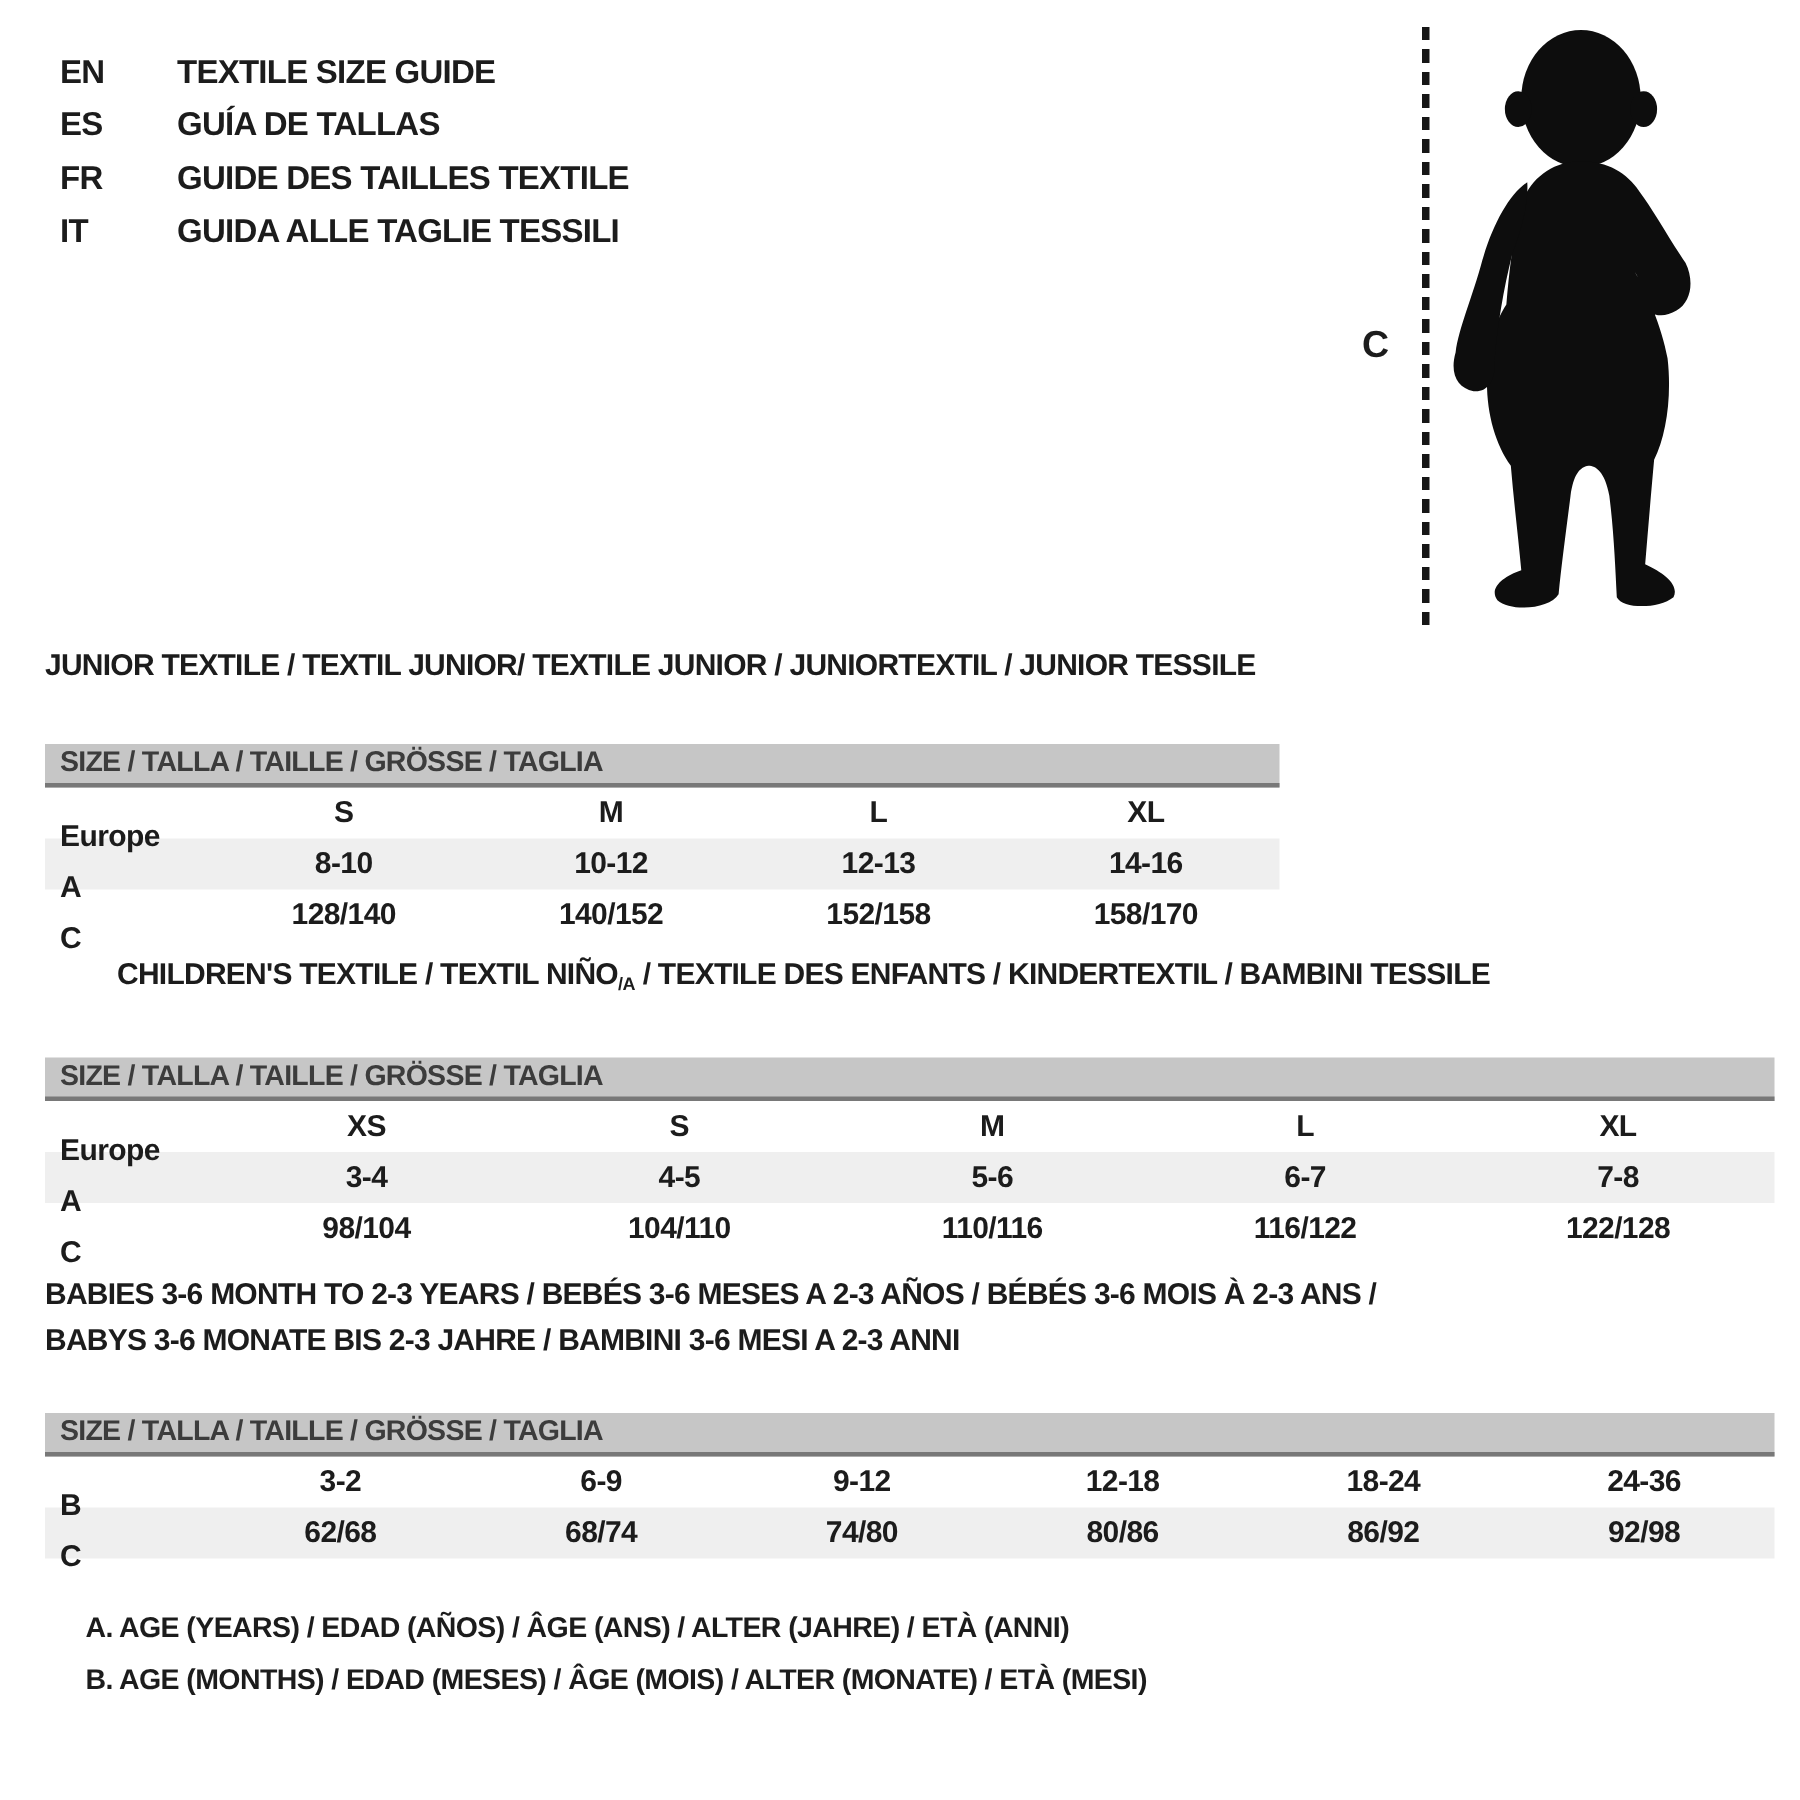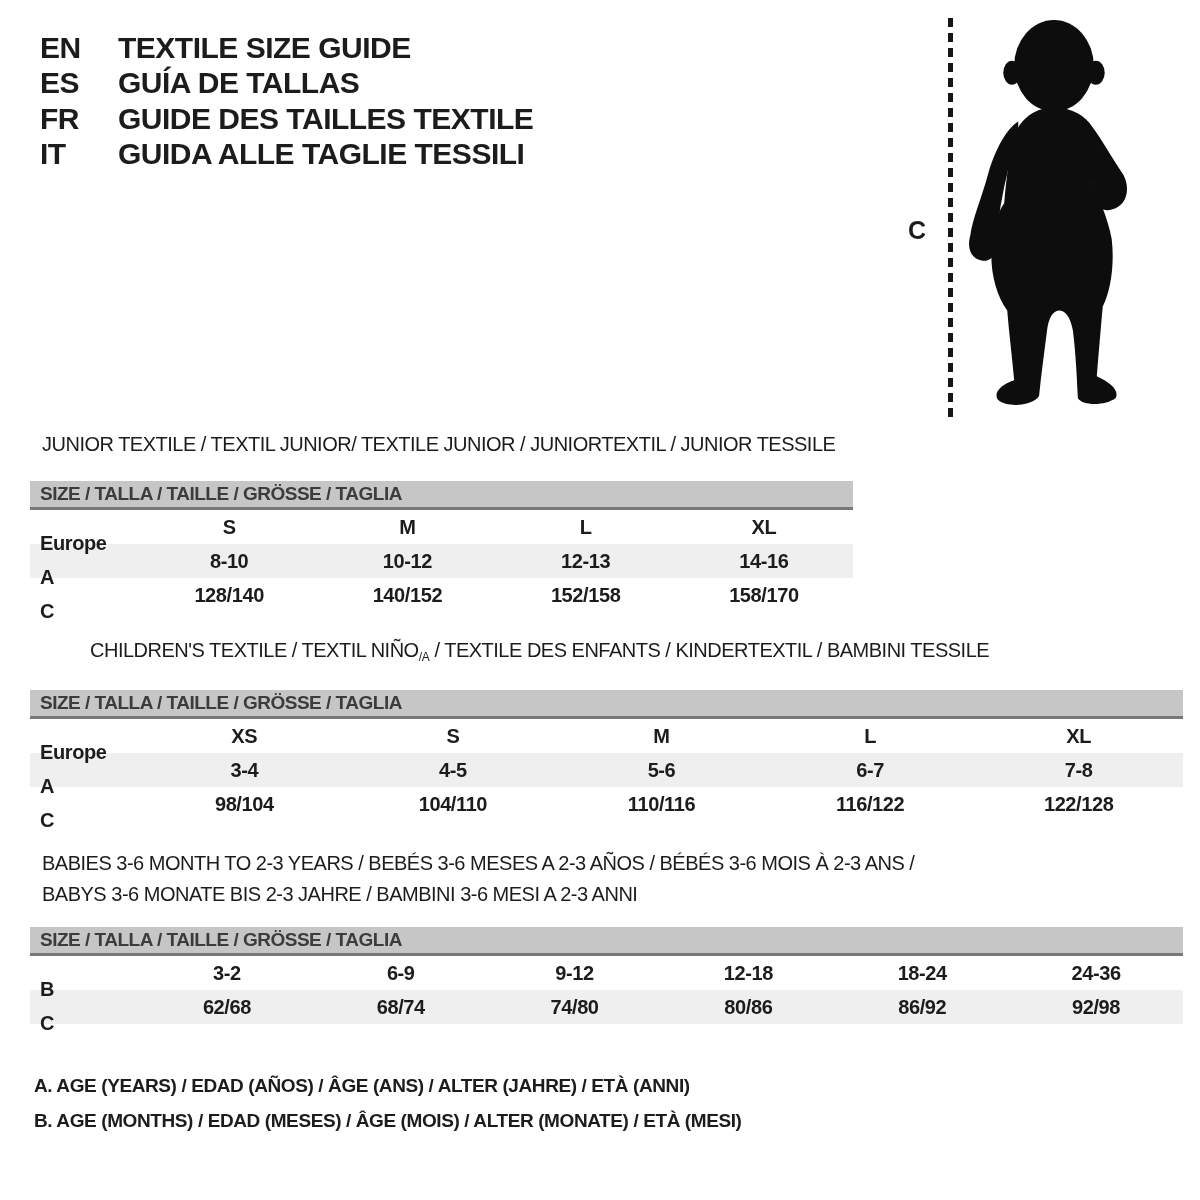--- a/index.html
+++ b/index.html
@@ -3,45 +3,45 @@
 <meta charset="utf-8">
 <style>
   html,body{margin:0;padding:0;background:#fff;}
   .canvas{
     position:relative;width:1200px;height:1200px;background:#ffffff;
     font-family:"Liberation Sans","DejaVu Sans",sans-serif;
     color:#1c1c1c;overflow:hidden;
   }
   
   .lang-block{position:absolute;left:40px;top:30px;}
-  .lang-row{display:flex;height:35.5px;align-items:center;font-size:30px;font-weight:700;letter-spacing:-0.5px;}
+  .lang-row{display:flex;height:35.5px;align-items:center;font-size:22px;font-weight:700;letter-spacing:-0.5px;}
   .lang-code{width:78px;}
   
   .dash-line{
     position:absolute;left:948px;top:18px;width:5px;height:399px;
     background:repeating-linear-gradient(to bottom,#161616 0px,#161616 9px,transparent 9px,transparent 15px);
   }
   .measure-label{position:absolute;left:908px;top:216px;font-size:25px;font-weight:700;}
   .silhouette{position:absolute;left:962px;top:18px;}
   
-  .section-title{position:absolute;left:42px;font-size:20px;font-weight:400;letter-spacing:-0.5px;white-space:nowrap;}
+  .section-title{position:absolute;left:30px;font-size:20px;font-weight:700;letter-spacing:-0.5px;white-space:nowrap;}
   .section-title .sub{font-size:12px;vertical-align:-4px;letter-spacing:-0.3px;}
   .two-line{line-height:31px;white-space:normal;width:940px;}
   .size-table{position:absolute;left:30px;}
   .t-header{
     height:26px;background:#c6c6c6;border-bottom:3px solid #787878;
     display:flex;align-items:center;padding-left:10px;box-sizing:content-box;
-    font-size:19px;font-weight:700;letter-spacing:-0.5px;color:#3c3c3c;
+    font-size:19px;font-weight:700;letter-spacing:-0.5px;color:#3c3c3c;margin-top:15px;
   }
   .t-row{display:flex;height:34px;align-items:center;font-size:20px;font-weight:700;letter-spacing:-0.4px;}
   .t-row.shaded{background:#efefef;}
   .t-label{width:110px;padding-left:10px;box-sizing:border-box;margin-top:32px;}
   .t-cell{flex:1;text-align:center;}
   
-  .legend{position:absolute;left:34px;top:1068px;}
+  .legend{position:absolute;left:57px;top:1068px;}
   .legend-line{height:35px;line-height:35px;font-size:19px;font-weight:700;letter-spacing:-0.4px;white-space:nowrap;}
 </style>
 </head>
 <body>
 
 <div class="canvas">
 
   <div class="lang-block">
     <div class="lang-row">
       <span class="lang-code">EN</span>

